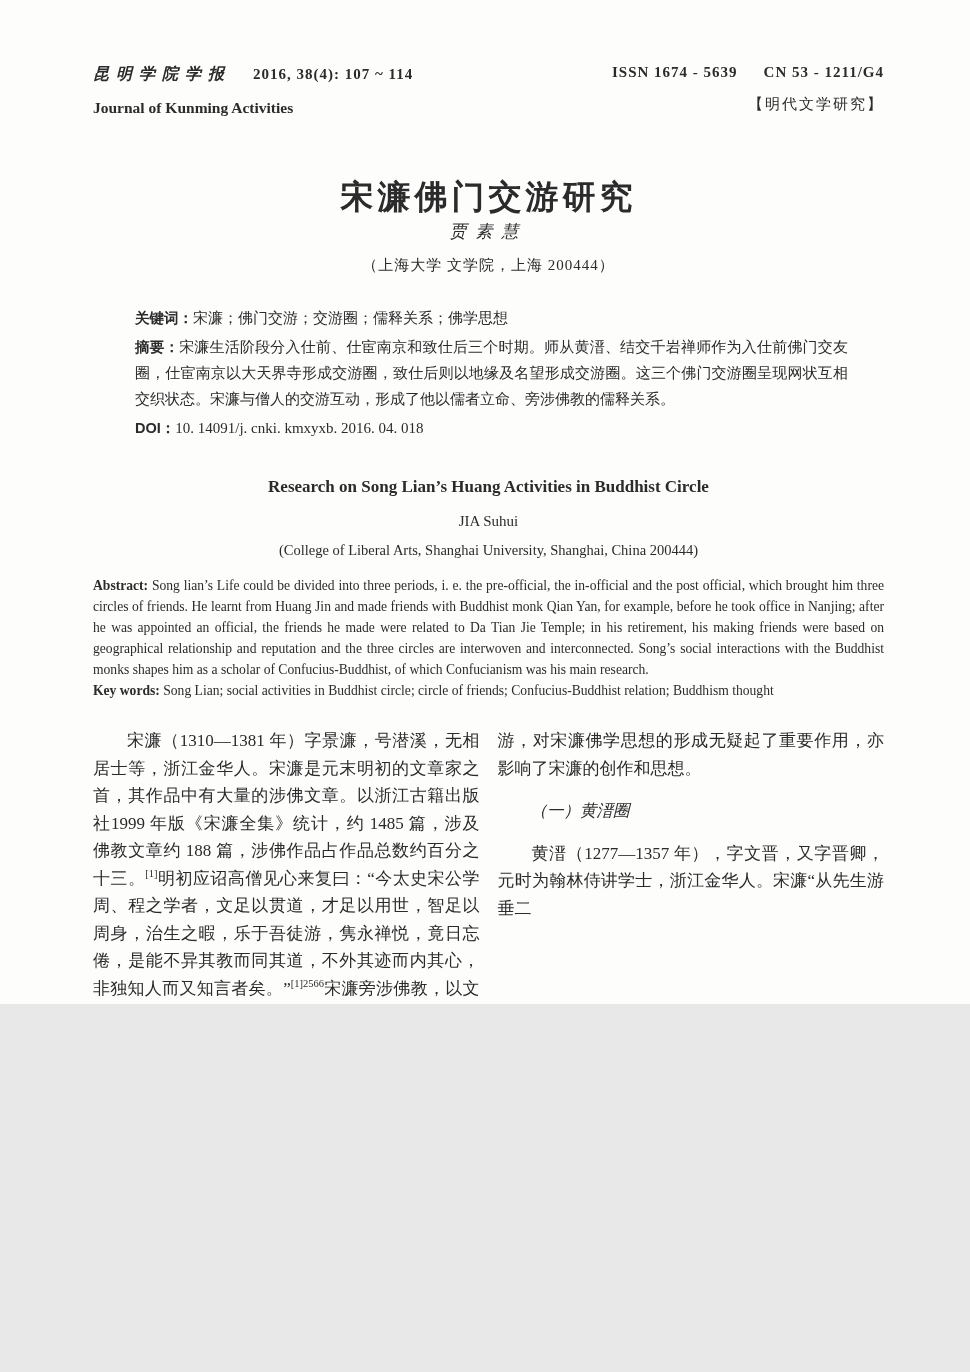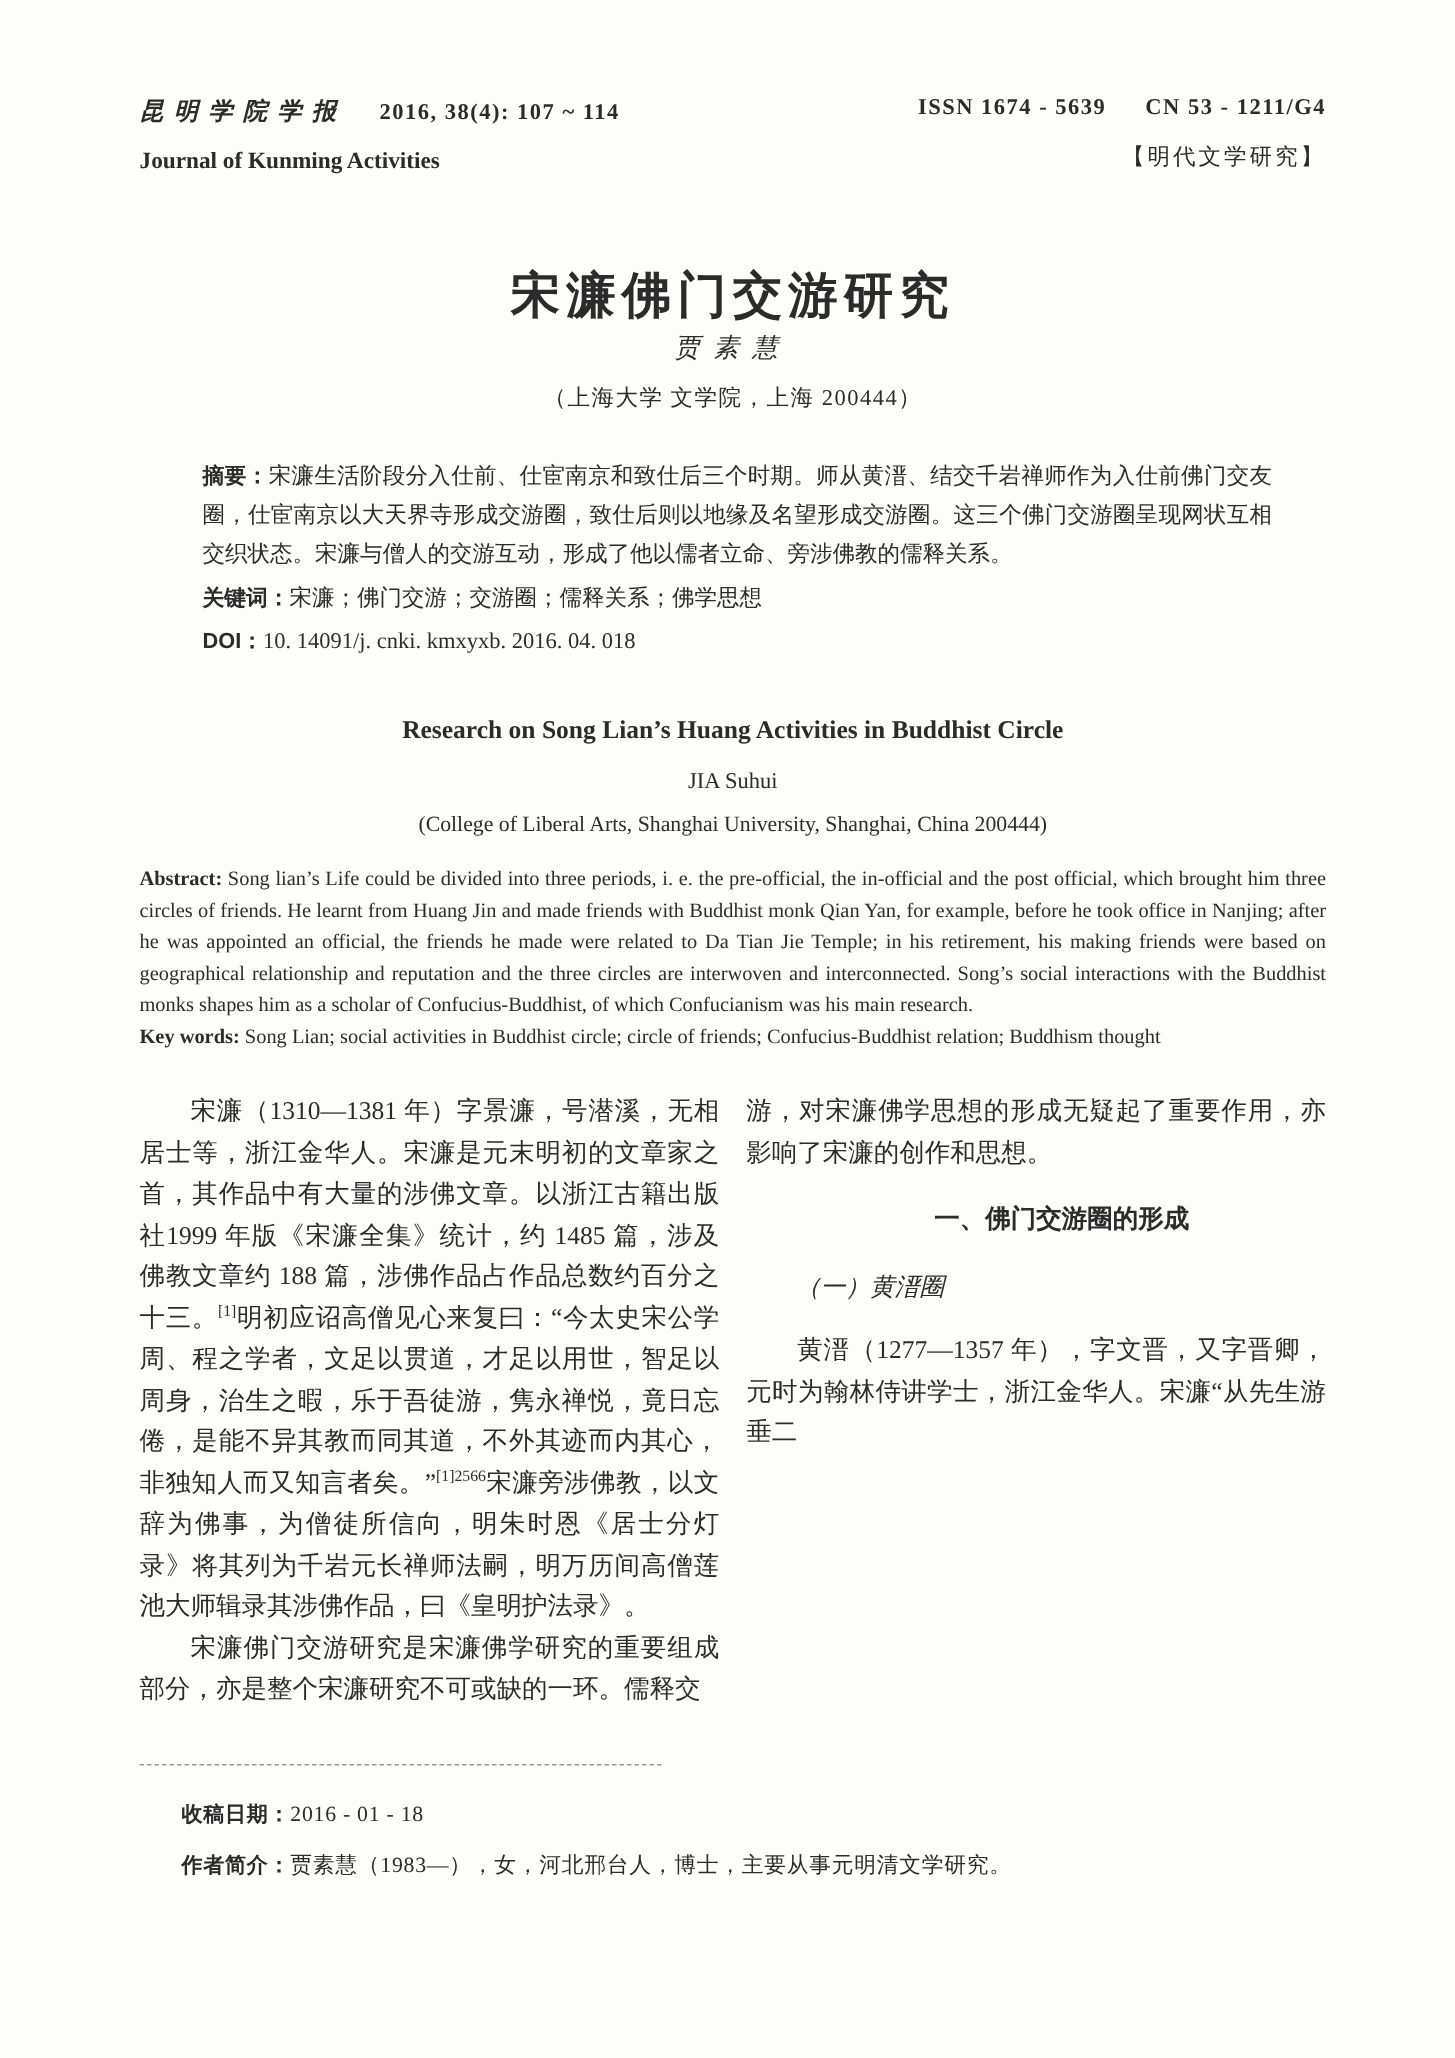--- a/index.html
+++ b/index.html
@@ -1,18 +1,18 @@
 <!DOCTYPE html>
 <html><head>
 <meta charset="utf-8">
 <style>
   * { margin:0; padding:0; box-sizing:border-box; }
   html,body { background:#e8e8e8; }
   .page {
-    width:970px; height:1372px; margin:0 auto; position:relative;
+    width:970px; height:1004px; margin:0 auto; position:relative;
     background:#fdfdfc; color:#2b2b2b; overflow:hidden;
     font-family:"Liberation Serif","DejaVu Serif",serif;
     padding:64px 86px 0 93px;
   }
   
   .hdr { display:flex; justify-content:space-between; align-items:flex-start; font-size:15px; }
   .hdr-line1 { margin-bottom:14px; }
   .journal-cn { font-style:italic; font-weight:bold; letter-spacing:7px; font-size:16px; }
   .issue-info { font-weight:bold; margin-left:22px; letter-spacing:1px; }
   .journal-en { font-weight:bold; font-size:15.5px; }
@@ -68,41 +68,40 @@
       </div>
       <div class="column-tag">【明代文学研究】</div>
     </div>
   </header>
 
   <h1 class="title">宋濂佛门交游研究</h1>
   <div class="author">贾素慧</div>
   <div class="affil">（上海大学 文学院，上海 200444）</div>
 
   <section class="cn-meta">
+    <p><span class="lbl">关键词：</span><span>宋濂；佛门交游；交游圈；儒释关系；佛学思想</span></p>
     <p><span class="lbl">摘要：</span><span>宋濂生活阶段分入仕前、仕宦南京和致仕后三个时期。师从黄溍、结交千岩禅师作为入仕前佛门交友圈，仕宦南京以大天界寺形成交游圈，致仕后则以地缘及名望形成交游圈。这三个佛门交游圈呈现网状互相交织状态。宋濂与僧人的交游互动，形成了他以儒者立命、旁涉佛教的儒释关系。</span></p>
-    <p><span class="lbl">关键词：</span><span>宋濂；佛门交游；交游圈；儒释关系；佛学思想</span></p>
     <p><span class="lbl">DOI：</span><span>10. 14091/j. cnki. kmxyxb. 2016. 04. 018</span></p>
   </section>
 
   <h2 class="en-title">Research on Song Lian’s Huang Activities in Buddhist Circle</h2>
   <div class="en-author">JIA Suhui</div>
   <div class="en-affil">(College of Liberal Arts, Shanghai University, Shanghai, China  200444)</div>
   <section class="en-abs">
     <p><span class="lbl">Abstract: </span><span>Song lian’s Life could be divided into three periods, i. e. the pre-official, the in-official and the post official, which brought him three circles of friends. He learnt from Huang Jin and made friends with Buddhist monk Qian Yan, for example, before he took office in Nanjing; after he was appointed an official, the friends he made were related to Da Tian Jie Temple; in his retirement, his making friends were based on geographical relationship and reputation and the three circles are interwoven and interconnected. Song’s social interactions with the Buddhist monks shapes him as a scholar of Confucius-Buddhist, of which Confucianism was his main research.</span></p>
     <p><span class="lbl">Key words: </span><span>Song Lian; social activities in Buddhist circle; circle of friends; Confucius-Buddhist relation; Buddhism thought</span></p>
   </section>
 
   <section class="body-cols">
     <div class="col">
       <p><span>宋濂（1310—1381 年）字景濂，号潜溪，无相居士等，浙江金华人。宋濂是元末明初的文章家之首，其作品中有大量的涉佛文章。以浙江古籍出版社1999 年版《宋濂全集》统计，约 1485 篇，涉及佛教文章约 188 篇，涉佛作品占作品总数约百分之十三。</span><sup class="ref">[1]</sup><span>明初应诏高僧见心来复曰：“今太史宋公学周、程之学者，文足以贯道，才足以用世，智足以周身，治生之暇，乐于吾徒游，隽永禅悦，竟日忘倦，是能不异其教而同其道，不外其迹而内其心，非独知人而又知言者矣。”</span><sup class="ref">[1]2566</sup><span>宋濂旁涉佛教，以文辞为佛事，为僧徒所信向，明朱时恩《居士分灯录》将其列为千岩元长禅师法嗣，明万历间高僧莲池大师辑录其涉佛作品，曰《皇明护法录》。</span></p>
       <p>宋濂佛门交游研究是宋濂佛学研究的重要组成部分，亦是整个宋濂研究不可或缺的一环。儒释交</p>
     </div>
     <div class="col">
       <p class="cont">游，对宋濂佛学思想的形成无疑起了重要作用，亦影响了宋濂的创作和思想。</p>
-      <p class="sec-h">一、佛门交游圈的形成</p>
       <p class="subsec-h">（一）黄溍圈</p>
       <p>黄溍（1277—1357 年），字文晋，又字晋卿，元时为翰林侍讲学士，浙江金华人。宋濂“从先生游垂二</p>
     </div>
   </section>
 
   <footer class="footer">
     <div class="fn-sep"></div>
     <p><span class="lbl">收稿日期：</span><span>2016 - 01 - 18</span></p>
     <p><span class="lbl">作者简介：</span><span>贾素慧（1983—），女，河北邢台人，博士，主要从事元明清文学研究。</span></p>
   </footer>

